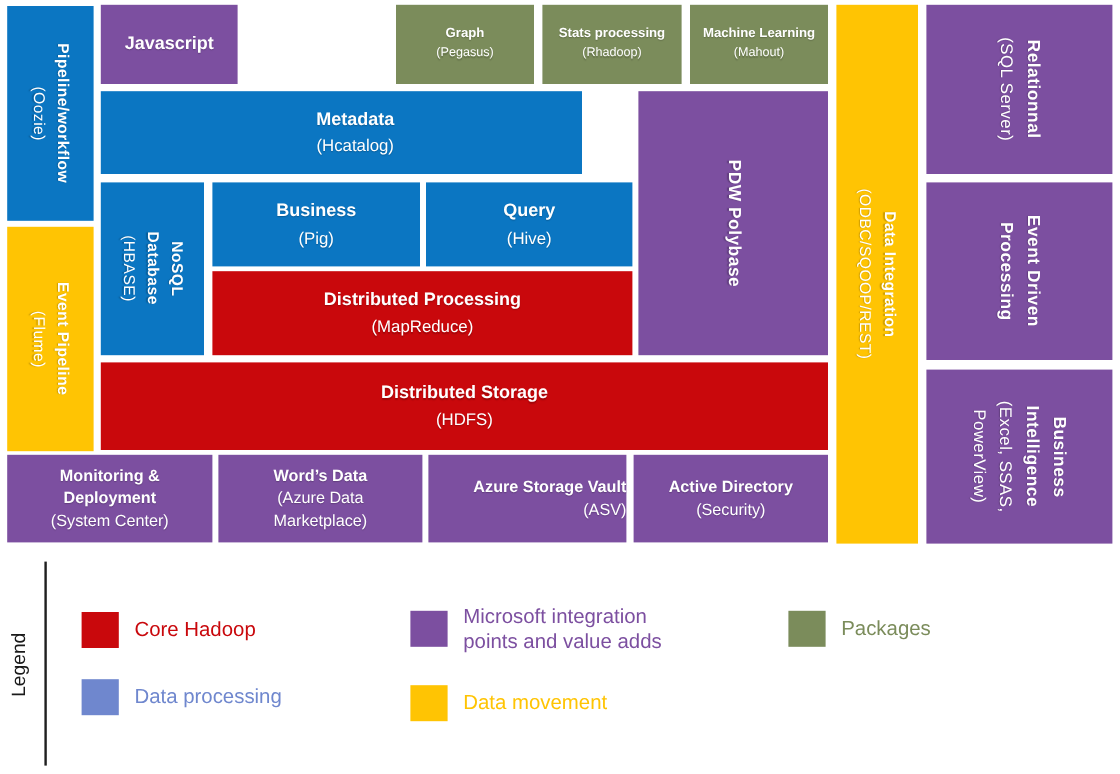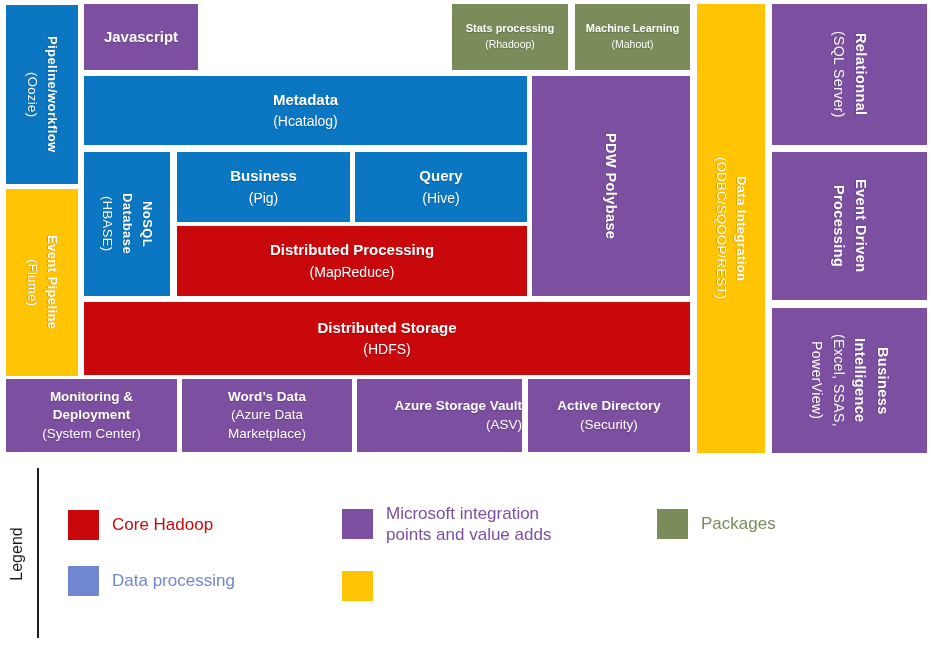--- a/index.html
+++ b/index.html
@@ -27,21 +27,21 @@
   .v14 .title{font-size:14.5px;}
   .v14 .sub{font-size:14px;}
   
   .b-oozie{left:6px;top:5px;width:72px;height:179px;}
   .b-flume{left:6px;top:189px;width:72px;height:187px;}
   .b-js{left:84px;top:4px;width:114px;height:66px;}
   .b-dotnet{left:205px;top:4px;width:122px;height:66px;}
   .b-graph{left:330px;top:4px;width:115px;height:66px;}
   .b-stats{left:452px;top:4px;width:116px;height:66px;}
   .b-ml{left:575px;top:4px;width:115px;height:66px;}
-  .b-metadata{left:84px;top:76px;width:443px;height:69px;}
+  .b-metadata{left:84px;top:76px;width:378px;height:69px;padding-left:23px;}
   .b-pdw{left:532px;top:76px;width:158px;height:220px;}
   .b-nosql{left:84px;top:152px;width:86px;height:144px;}
   .b-scripting{left:177px;top:152px;width:173px;height:70px;}
   .b-query{left:355px;top:152px;width:172px;height:70px;}
   .b-mapreduce{left:177px;top:226px;width:350px;height:70px;}
   .b-hdfs{left:84px;top:302px;width:606px;height:73px;}
   .b-monitoring{left:6px;top:379px;width:171px;height:73px;}
   .b-words{left:182px;top:379px;width:170px;height:73px;}
   .b-asv{left:357px;top:379px;width:165px;height:73px;}
   .b-ad{left:528px;top:379px;width:162px;height:73px;}
@@ -76,20 +76,24 @@
   <div class="box b-flume" style="background-color: rgb(255, 196, 3);">
     <div class="vtext v13">
       <div class="title">Event Pipeline</div>
       <div class="sub">(Flume)</div>
     </div>
   </div>
 
   <div class="box b-js" style="background-color: rgb(124, 79, 160);">
     <div class="title">Javascript</div>
   </div>
+  <div class="box b-graph sm" style="background-color: rgb(123, 140, 91);">
+    <div class="title">Graph</div>
+    <div class="sub">(Pegasus)</div>
+  </div>
   <div class="box b-stats sm" style="background-color: rgb(123, 140, 91);">
     <div class="title">Stats processing</div>
     <div class="sub">(Rhadoop)</div>
   </div>
   <div class="box b-ml sm" style="background-color: rgb(123, 140, 91);">
     <div class="title">Machine Learning</div>
     <div class="sub">(Mahout)</div>
   </div>
 
   <div class="box b-metadata" style="background-color: rgb(11, 118, 194);">
@@ -187,19 +191,20 @@
   </div>
   <div class="legend-item li-ms">
     <div class="swatch" style="background-color: rgb(124, 79, 160);"></div>
     <div class="lbl" style="color: rgb(124, 79, 160);">
       <div>Microsoft integration</div>
       <div>points and value adds</div>
     </div>
   </div>
   <div class="legend-item li-dm">
     <div class="swatch" style="background-color: rgb(255, 196, 3);"></div>
+    <div class="lbl" style="color: rgb(255, 196, 3);">Data movement</div>
   </div>
   <div class="legend-item li-pk">
     <div class="swatch" style="background-color: rgb(123, 140, 91);"></div>
     <div class="lbl" style="color: rgb(123, 140, 91);">Packages</div>
   </div>
 
 </div>
 
 </body></html>

